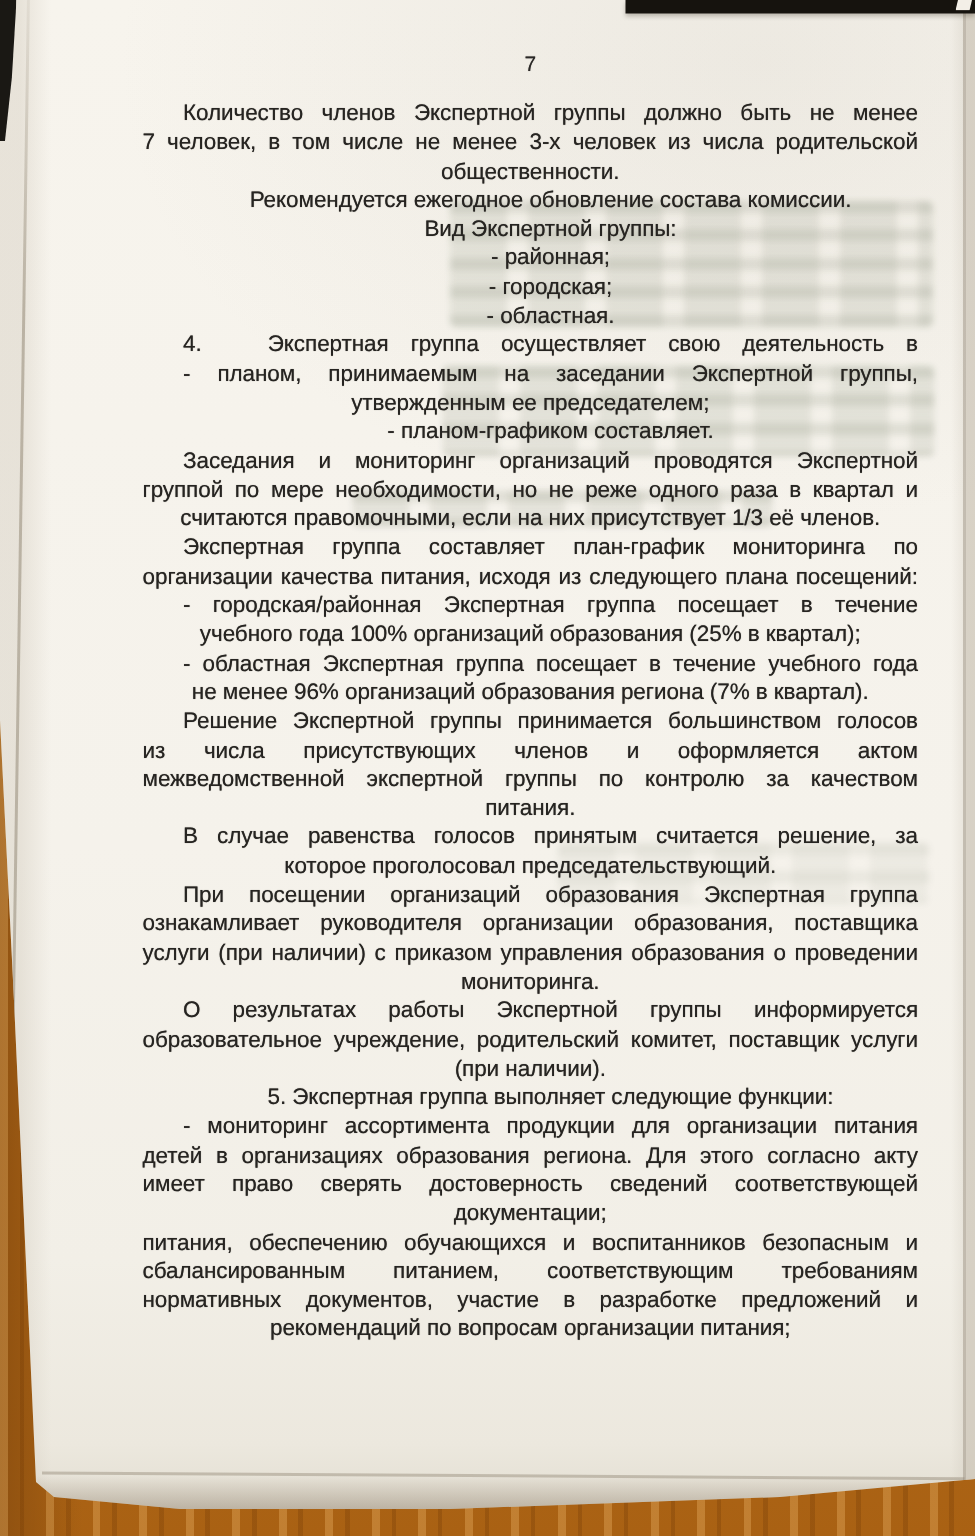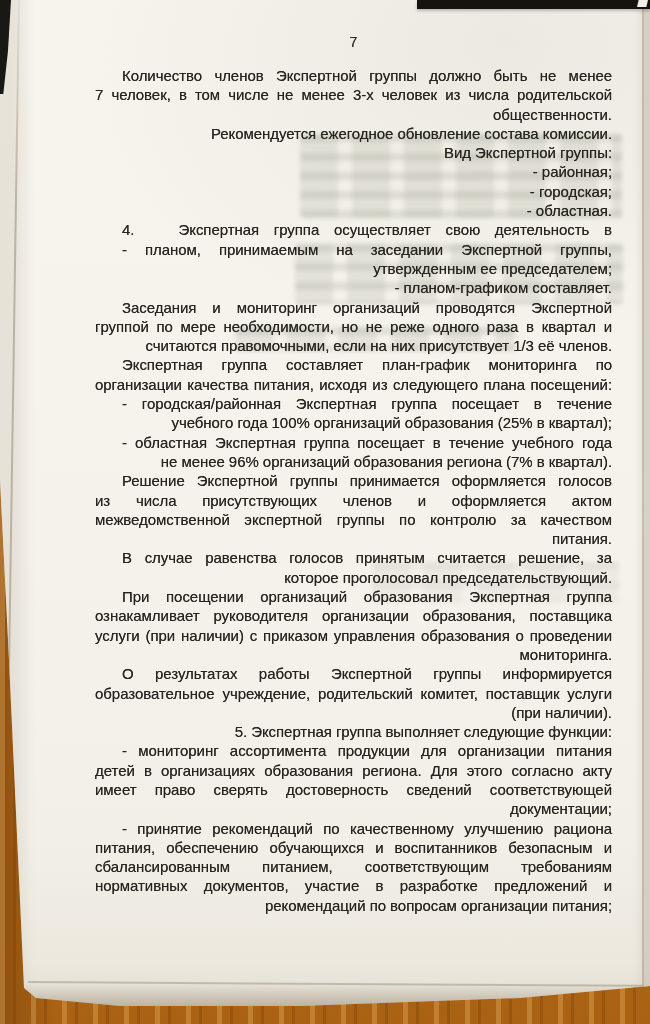--- a/index.html
+++ b/index.html
@@ -85,21 +85,21 @@
     position:absolute;left:95px;top:34px;width:517px;z-index:3;
     text-align:center;font-size:14px;color:#2a2826;
     text-shadow:0 0 0.5px rgba(35,32,28,0.7);
   }
   .doc-text{
     position:absolute;left:95px;top:66px;width:517px;z-index:3;
     font-size:15px;line-height:19.3px;color:#262421;
     letter-spacing:-0.05px;
     text-shadow:0 0 0.5px rgba(35,32,28,0.75);
   }
-  .doc-text .line{height:19.3px;white-space:nowrap;text-align:right;}
+  .doc-text .line{height:19.3px;white-space:nowrap;text-align:center;}
   .doc-text .line.stretch{white-space:normal;text-align:justify;text-align-last:justify;}
   .doc-text .line.indent{padding-left:27px;}
 </style>
 </head>
 <body>
 
 <div class="wood"></div>
 
 <div class="paper">
   <div class="smudge s1"></div>
@@ -129,39 +129,38 @@
       <div class="line indent">- планом-графиком составляет.</div>
       <div class="line indent stretch">Заседания и мониторинг организаций проводятся Экспертной</div>
       <div class="line stretch">группой по мере необходимости, но не реже одного раза в квартал и</div>
       <div class="line">считаются правомочными, если на них присутствует 1/3 её членов.</div>
       <div class="line indent stretch">Экспертная группа составляет план-график мониторинга по</div>
       <div class="line stretch">организации качества питания, исходя из следующего плана посещений:</div>
       <div class="line indent stretch">- городская/районная Экспертная группа посещает в течение</div>
       <div class="line">учебного года 100% организаций образования (25% в квартал);</div>
       <div class="line indent stretch">- областная Экспертная группа посещает в течение учебного года</div>
       <div class="line">не менее 96% организаций образования региона (7% в квартал).</div>
-      <div class="line indent stretch">Решение Экспертной группы принимается оформляется голосов</div>
+      <div class="line indent stretch">Решение Экспертной группы принимается большинством голосов</div>
       <div class="line stretch">из числа присутствующих членов и оформляется актом</div>
       <div class="line stretch">межведомственной экспертной группы по контролю за качеством</div>
       <div class="line">питания.</div>
       <div class="line indent stretch">В случае равенства голосов принятым считается решение, за</div>
       <div class="line">которое проголосовал председательствующий.</div>
       <div class="line indent stretch">При посещении организаций образования Экспертная группа</div>
       <div class="line stretch">ознакамливает руководителя организации образования, поставщика</div>
       <div class="line stretch">услуги (при наличии) с приказом управления образования о проведении</div>
       <div class="line">мониторинга.</div>
       <div class="line indent stretch">О результатах работы Экспертной группы информируется</div>
       <div class="line stretch">образовательное учреждение, родительский комитет, поставщик услуги</div>
       <div class="line">(при наличии).</div>
       <div class="line indent">5. Экспертная группа выполняет следующие функции:</div>
       <div class="line indent stretch">- мониторинг ассортимента продукции для организации питания</div>
       <div class="line stretch">детей в организациях образования региона. Для этого согласно акту</div>
       <div class="line stretch">имеет право сверять достоверность сведений соответствующей</div>
       <div class="line">документации;</div>
-      <div class="line indent stretch">- принятие рекомендаций по качественному улучшению рациона</div>
       <div class="line stretch">питания, обеспечению обучающихся и воспитанников безопасным и</div>
       <div class="line stretch">сбалансированным питанием, соответствующим требованиям</div>
       <div class="line stretch">нормативных документов, участие в разработке предложений и</div>
       <div class="line">рекомендаций по вопросам организации питания;</div>
     </div>
 </div>
 
 <div class="dark-corner-tl"></div>
 <div class="dark-strip-top"></div>
 <div class="paper-notch-tr"></div>

